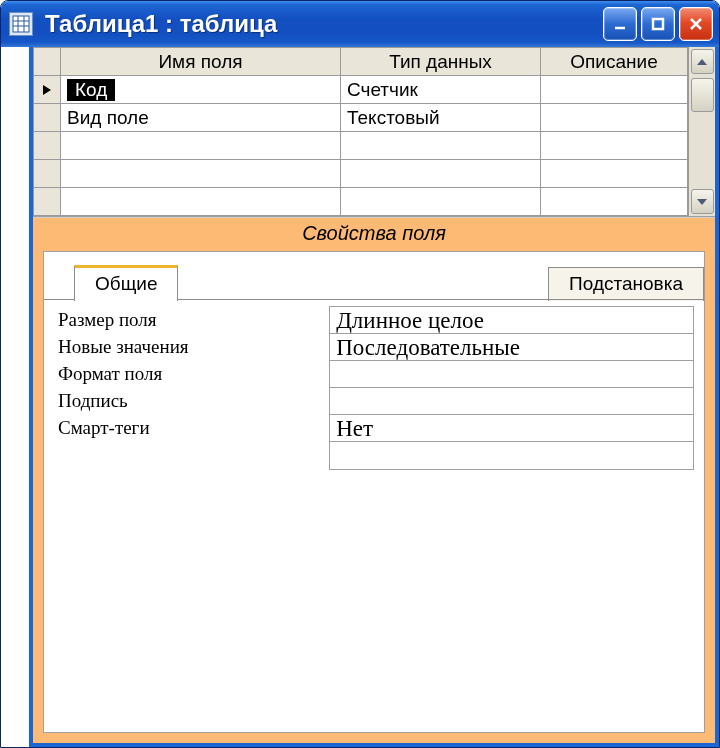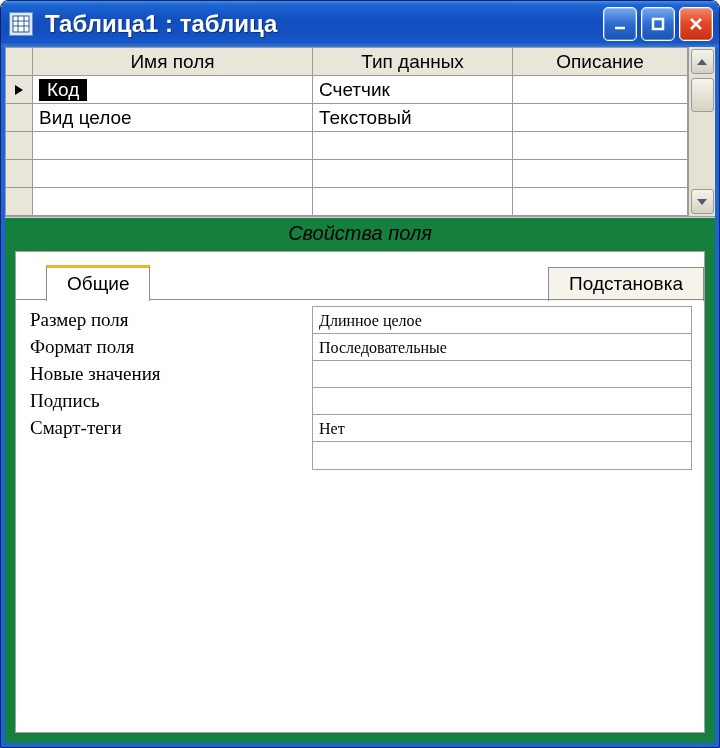--- a/index.html
+++ b/index.html
@@ -61,24 +61,25 @@
   .win-btn.close {
     background: linear-gradient(to bottom, #f08b72 0%, #e44a27 45%, #c62f10 100%);
   }
   .win-btn svg { width: 18px; height: 18px; stroke: #fff; stroke-width: 2.5; fill: none; }
 
   
   .client {
     flex: 1;
     border: 4px solid #1c65d2;
     border-top: none;
-    background: #15803d;
+    background: #fdba74;
     display: flex;
     flex-direction: column;
     overflow: hidden;
+    margin-left: 28px;
   }
 
   
   .design-wrap {
     position: relative;
     height: 170px;
     border-bottom: 1px solid #a0a0a0;
     display: flex;
   }
   .design-table { flex: 1; border-collapse: collapse; table-layout: fixed; }
@@ -208,21 +209,21 @@
   }
   .prop-values {
     width: 380px;
     border: 1px solid #a0a0a0;
   }
   .prop-values div {
     height: 27px;
     line-height: 27px;
     padding: 0 6px;
     border-bottom: 1px solid #a0a0a0;
-    font-size: 16px;
+    font-size: 23px;
     background: #fff;
   }
   .prop-values div:last-child { border-bottom: none; }
 </style>
 </head>
 <body>
 
 <div class="window">
 
   <div class="titlebar">
@@ -278,21 +279,21 @@
             <svg viewBox="0 0 12 12">
                   <polygon points="2,1 10,6 2,11" fill="#000"></polygon>
                 </svg>
           </td>
           <td><span class="cell-selected">Код</span></td>
           <td>Счетчик</td>
           <td></td>
         </tr>
         <tr>
           <td class="rowhead"></td>
-          <td>Вид целое</td>
+          <td>Вид поле</td>
           <td>Текстовый</td>
           <td></td>
         </tr>
         <tr>
           <td class="rowhead"></td>
           <td></td>
           <td></td>
           <td></td>
         </tr>
         <tr>
@@ -330,22 +331,22 @@
     <div class="prop-pane">
       <div class="tabstrip">
         <div class="tabline"></div>
         <div class="tab active">Общие</div>
         <div class="tab inactive">Подстановка</div>
       </div>
 
       <div class="prop-body">
         <div class="prop-labels">
           <div>Размер поля</div>
+          <div>Новые значения</div>
           <div>Формат поля</div>
-          <div>Новые значения</div>
           <div>Подпись</div>
           <div>Смарт-теги</div>
         </div>
         <div class="prop-values">
           <div>Длинное целое</div>
           <div>Последовательные</div>
           <div></div>
           <div></div>
           <div>Нет</div>
           <div></div>

